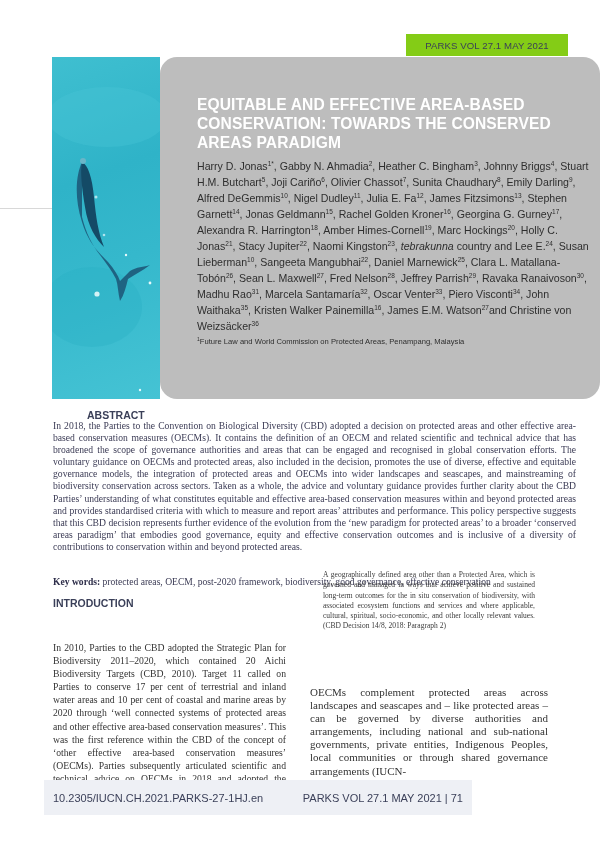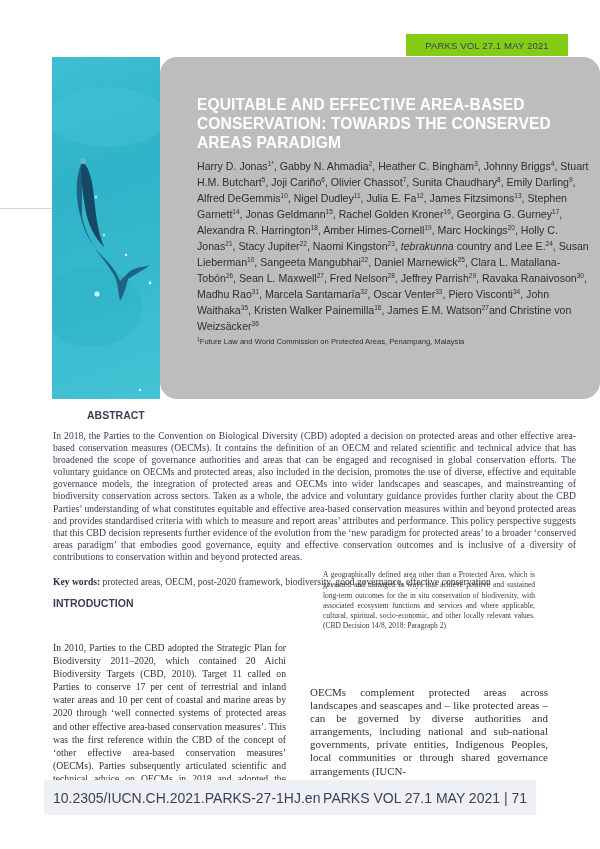--- a/index.html
+++ b/index.html
@@ -54,21 +54,21 @@
 
   .abstract-block {
     position: absolute; left: 40px; top: 402px; width: 560px; height: 172px;
     background: #ffffff;
   }
   .abstract-heading {
     position: absolute; left: 13px; top: 7px;
     font-family: "Liberation Sans", sans-serif; font-weight: bold; color: #3a3f58; font-size: 10.5px; margin-left: 34px;
   }
   .abstract-text {
-    position: absolute; left: 13px; top: 28px; width: 523px;
+    position: absolute; left: 13px; top: 18px; width: 523px;
     font-size: 9.65px; line-height: 12.1px; color: #3b3b55; text-align: justify;
   }
   .keywords {
     position: absolute; left: 53px; top: 576px; width: 540px;
     font-size: 9.6px; color: #3b3b55;
   }
   .keywords b { font-weight: bold; color: #2e2e4a; }
 
   .intro-heading {
     position: absolute; left: 53px; top: 597px;
@@ -80,23 +80,23 @@
   }
   .quote {
     position: absolute; left: 323px; top: 570px; width: 212px;
     font-size: 7.5px; line-height: 10.3px; color: #3a3a3a; text-align: justify;
   }
   .col2-text {
     position: absolute; left: 310px; top: 686px; width: 238px;
     font-size: 11px; line-height: 13.1px; color: #333; text-align: justify;
   }
   .footer {
-    position: absolute; left: 44px; top: 780px; width: 492px; height: 35px;
+    position: absolute; left: 44px; top: 780px; width: 428px; height: 35px;
     background: #eef0f5;
-    font-family: "Liberation Sans", sans-serif; font-size: 14px; color: #3a3f58;
+    font-family: "Liberation Sans", sans-serif; font-size: 11px; color: #3a3f58;
     display: flex; align-items: center; justify-content: space-between;
     padding: 0 9px 0 9px;
   }
 </style>
 </head>
 <body>
 
 <div class="header-tab">PARKS VOL 27.1 MAY 2021</div>
 <div class="grey-rule"></div>
 

